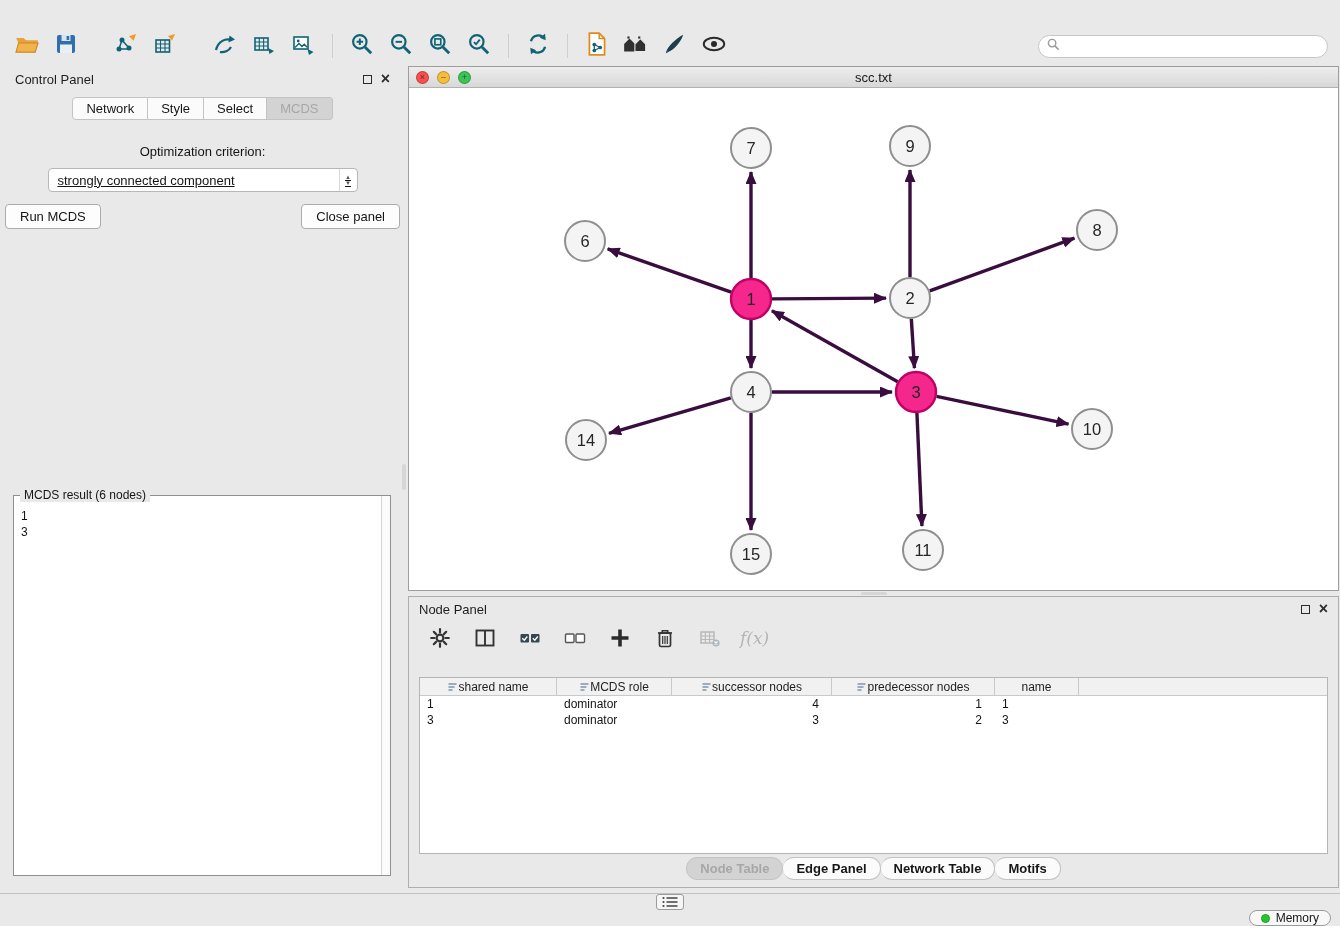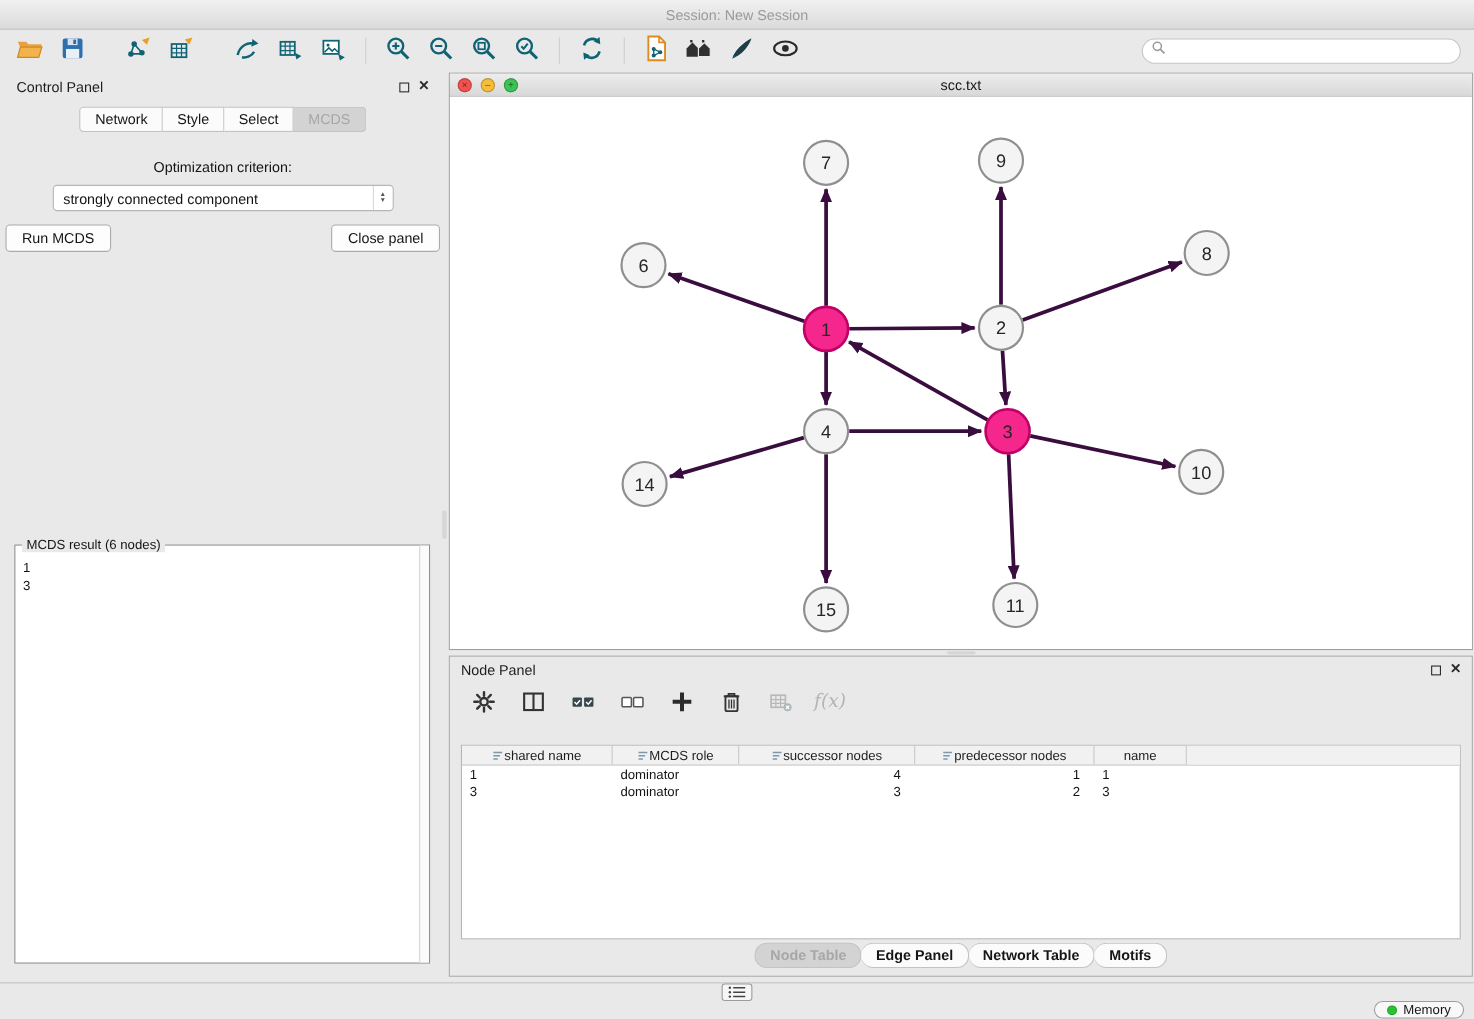--- a/index.html
+++ b/index.html
@@ -28,21 +28,21 @@
   .win-icons { margin-left:auto; display:flex; align-items:center; gap:9px; }
   .restore-box { width:9px; height:9px; border:1.5px solid #2c2c2c; }
   .close-x { font-size:16px; font-weight:bold; color:#2c2c2c; line-height:10px; }
   .cp-tabs { display:flex; justify-content:center; margin-top:5px; }
   .tab { font-size:13px; padding:3px 13px; background:#fbfbfb; border:1px solid #c3c3c3; border-left:none; color:#161616; }
   .tab:first-child { border-left:1px solid #c3c3c3; border-radius:4px 0 0 4px; }
   .tab:last-child { border-radius:0 4px 4px 0; }
   .tab.active { background:#d3d3d3; color:#a7a7a7; }
   .opt-label { text-align:center; margin-top:24px; font-size:13px; color:#141414; }
   .dropdown { margin:9px auto 0; width:310px; height:24px; background:#fff; border:1px solid #b7b7b7;
-    border-radius:4px; display:flex; align-items:center; padding-left:9px; font-size:13px; color:#141414; }
+    border-radius:4px; display:flex; align-items:center; padding-left:9px; font-size:13px; color:#141414;text-decoration:underline; }
   .stepper { margin-left:auto; width:18px; height:100%; display:flex; flex-direction:column;
     align-items:center; justify-content:center; border-left:1px solid #d8d8d8; color:#555; }
   .stepper span { font-size:6px; line-height:6px; }
   .cp-buttons { display:flex; justify-content:space-between; gap:24px; margin-top:12px; }
   .btn { background:#fdfdfd; border:1px solid #ababab; border-radius:4px; padding:4px 14px;
     font-size:13px; color:#141414; font-family:inherit; }
   .result-group { position:absolute; left:8px; top:429px; right:9px; bottom:12px;
     background:#fff; border:1px solid #8f8f8f; }
   .result-legend { position:absolute; top:-8px; left:6px; background:#e9e9e9; padding:0 4px; font-size:12px; color:#141414; }
   .result-lines { padding:12px 0 0 7px; font-size:12px; line-height:16px; color:#141414; }
@@ -90,23 +90,20 @@
     display:flex; align-items:center; justify-content:center; }
   .memory-btn { margin-left:auto; height:21px; border:1px solid #9c9c9c; border-radius:11px; background:#f8f8f8;
     display:flex; align-items:center; gap:6px; padding:0 11px; font-size:12px; color:#141414; }
   .green-dot { width:9px; height:9px; border-radius:50%; background:#27c42f; border:1px solid #17a021; }
 </style>
 </head>
 <body>
 
 <div class="app">
 
-  <div class="titlebar">
-    <span>Session: New Session</span>
-  </div>
 
   <div class="toolbar">
     <div class="tbtn">
       <span><svg width="26" height="26" viewBox="0 0 24 24">
             <path d="M2 6.5h7l2 2h11v2.5H4z" fill="#e9a23b"></path>
             <path d="M4.2 11h18l-2.6 8.5H1.8z" fill="#f3b24a" stroke="#c98a26" stroke-width="1"></path>
           </svg></span>
     </div>
     <div class="tbtn">
       <span><svg width="24" height="24" viewBox="0 0 24 24">

